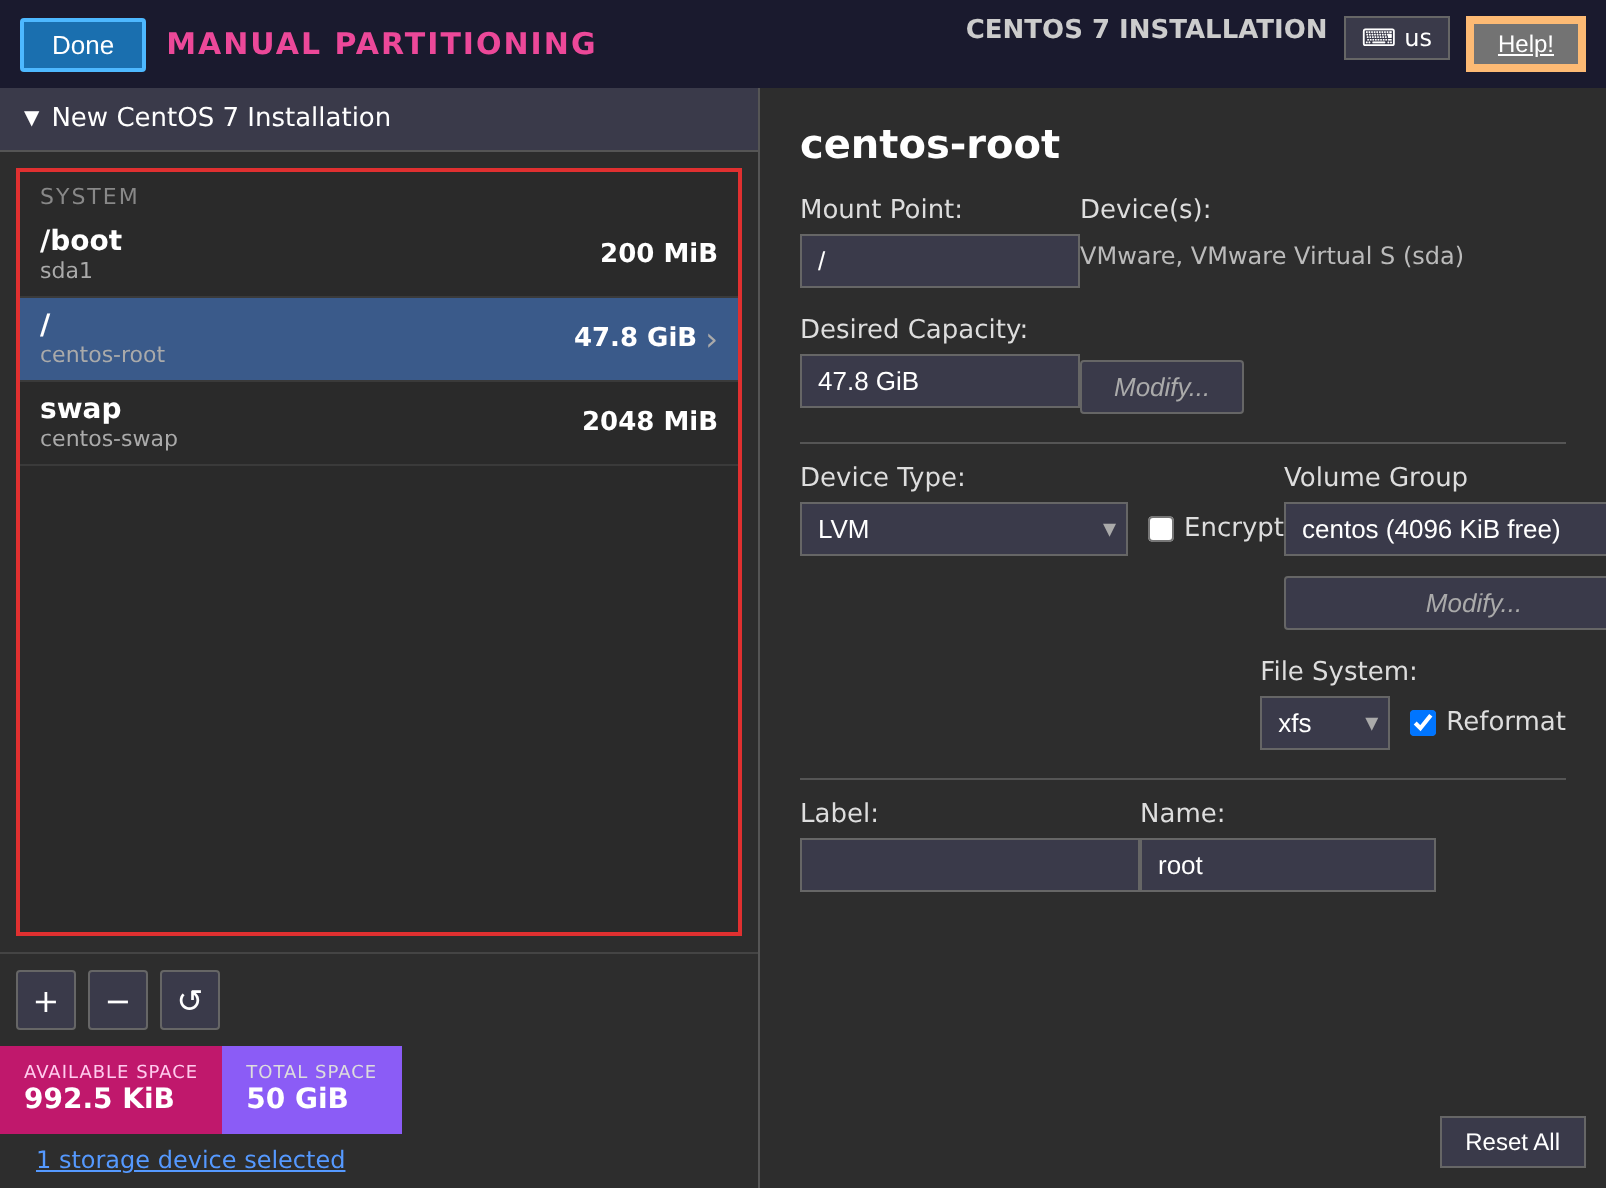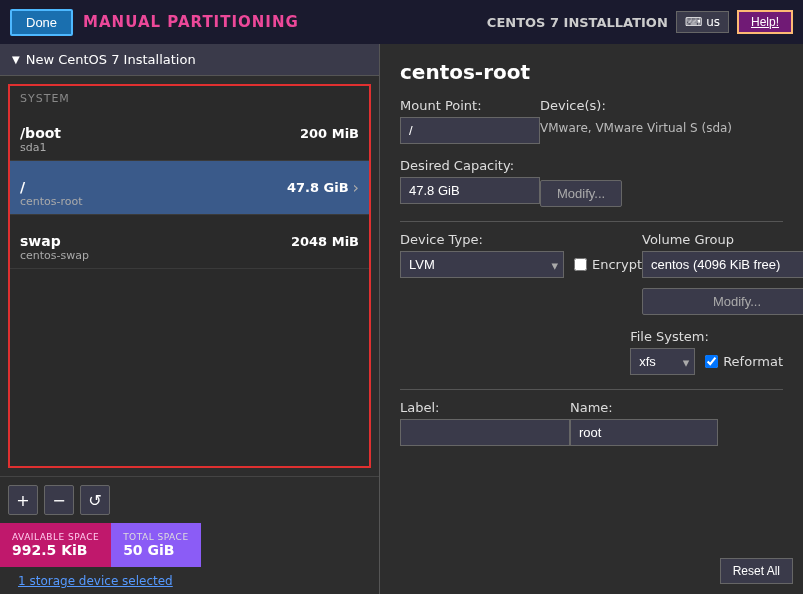--- a/index.html
+++ b/index.html
@@ -36,21 +36,21 @@
       background: #1a6faf;
       color: #fff;
       border: 2px solid #4db8ff;
       padding: 4px 14px;
       font-size: 13px;
       cursor: pointer;
       border-radius: 2px;
     }
     .top-right {
       display: flex;
-      align-items: center;
+      align-items: flex-start;
       gap: 8px;
       font-size: 13px;
       color: #ccc;
     }
     .top-right-title {
       text-transform: uppercase;
       font-size: 13px;
       font-weight: bold;
       color: #ccc;
     }
@@ -58,22 +58,22 @@
       background: #3a3a4a;
       border: 1px solid #666;
       color: #fff;
       padding: 3px 8px;
       display: flex;
       align-items: center;
       gap: 4px;
       font-size: 12px;
     }
     .help-btn {
-      background: #701a75;
-      border: 2px solid #fdba74;
+      background: #737373;
+      border: 4px solid #fdba74;
       color: #fff;
       padding: 3px 12px;
       font-size: 12px;
       cursor: pointer;
       text-decoration: underline;
     }
     .main-content {
       display: flex;
       height: calc(594px - 44px);
       background: #2d2d2d;
@@ -124,21 +124,20 @@
     .partition-item.selected {
       background: #3a5a8a;
     }
     .partition-info {
       flex: 1;
     }
     .partition-name {
       font-size: 14px;
       font-weight: bold;
       color: #fff;
-      margin-top: 12px;
     }
     .partition-sub {
       font-size: 11px;
       color: #aaa;
     }
     .partition-size {
       font-size: 13px;
       font-weight: bold;
       color: #fff;
     }
@@ -260,20 +259,21 @@
     }
     .modify-btn {
       background: #3a3a4a;
       border: 1px solid #666;
       color: #aaa;
       padding: 5px 16px;
       font-size: 13px;
       cursor: pointer;
       margin-top: 4px;
       border-radius: 2px;
+      font-style: italic;
     }
     .dropdown-row {
       display: flex;
       align-items: center;
       gap: 10px;
     }
     .select-input {
       background: #3a3a4a;
       border: 1px solid #666;
       color: #fff;

